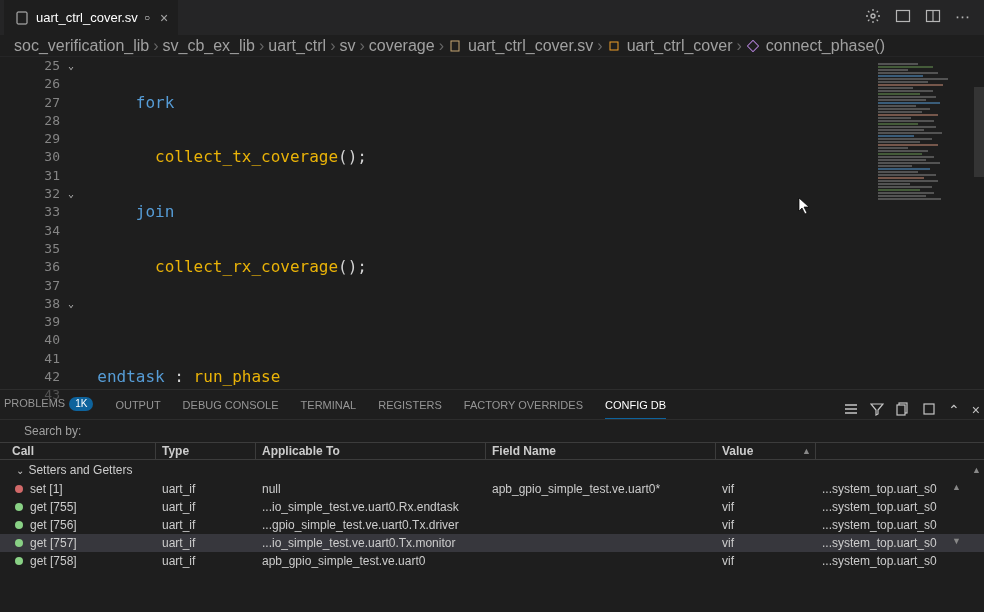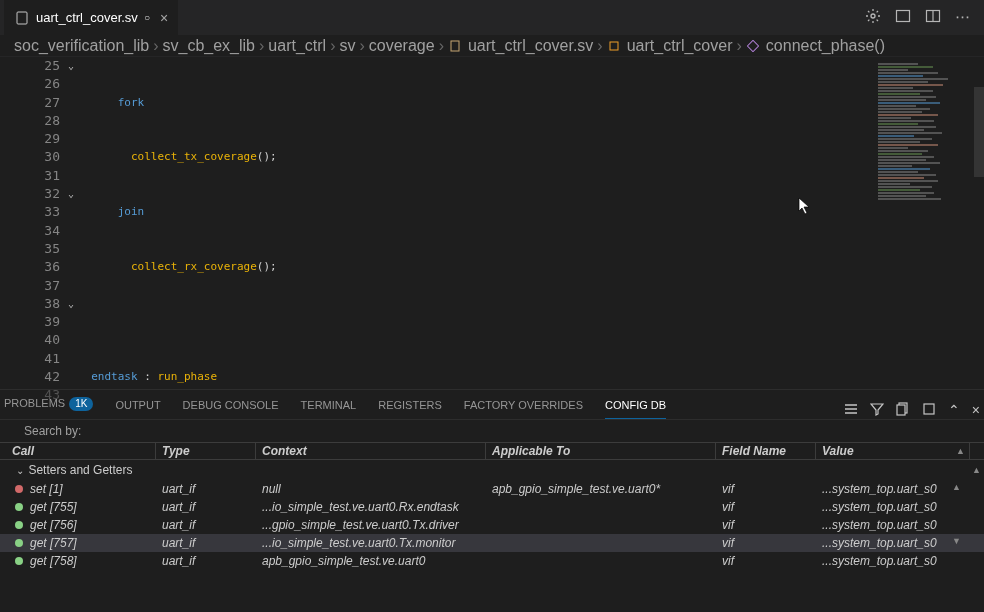--- a/index.html
+++ b/index.html
@@ -69,21 +69,21 @@
   font-size: 13px;
   line-height: 18.3px;
   user-select: none;
   margin-left: 12px;
 }
 .gutter .ln { height: 18.3px; position: relative; }
 .gutter .ln .fold { position: absolute; right: -14px; color: #c5c5c5; font-size: 10px; }
 .code {
   flex: 1;
   font-family: "Consolas", monospace;
-  font-size: 11px;
+  font-size: 16px;
   line-height: 18.3px;
   white-space: pre;
   color: #d4d4d4;
   overflow: hidden;
 }
 .code .line { height: 18.3px; }
 .minimap {
   width: 110px;
   background: #1e1e1e;
   position: relative;
@@ -166,21 +166,20 @@
   font-size: 12px;
   color: #cccccc;
   overflow: hidden;
 }
 .thead, .trow {
   display: grid;
   grid-template-columns: 150px 100px 230px 230px 100px 154px;
   align-items: center;
   height: 18px;
   padding-left: 6px;
-  font-style: italic;
 }
 .thead {
   font-weight: bold;
   background: #1e1e1e;
   border-top: 1px solid #3c3c3c;
   border-bottom: 1px solid #3c3c3c;
 }
 .thead > div { border-right: 1px solid #3c3c3c; padding: 0 6px; height: 100%; display: flex; align-items: center; position: relative; }
 .thead .sort { position: absolute; right: 4px; font-size: 9px; color: #888; }
 .trow { padding-left: 6px; }
@@ -491,21 +490,20 @@
     </div>
   </div>
   <div class="search-row">
     <span>Search by:</span>
     <input type="text" style="">
   </div>
   <div class="table">
     <div class="thead">
       <div>Call</div>
       <div>Type</div>
-      <div>Context</div>
       <div>Applicable To</div>
       <div>Field Name</div>
       <div>
           <span>Value</span>
           <span class="sort">▲</span>
         </div>
     </div>
     <div class="group-row">
       <span class="chev">⌄</span>
       <span>Setters and Getters</span>

